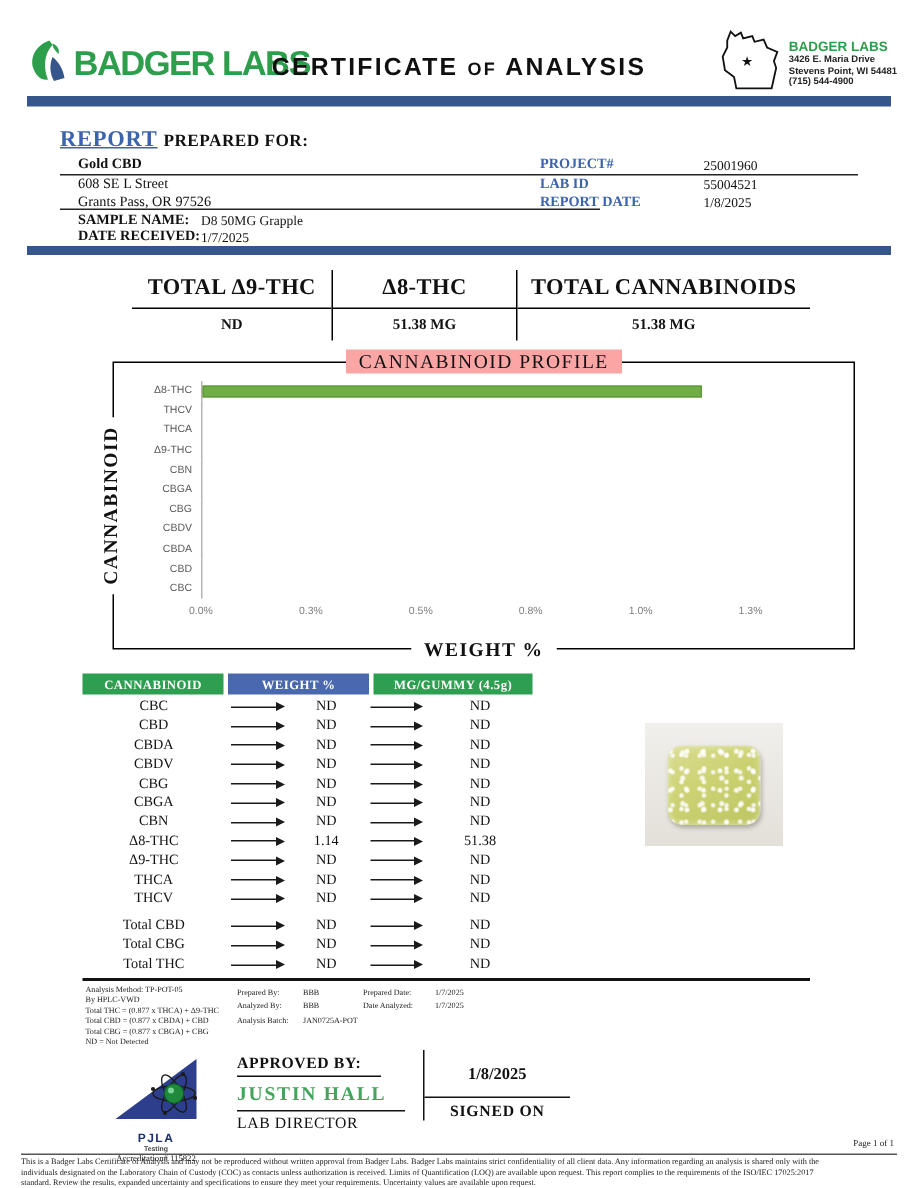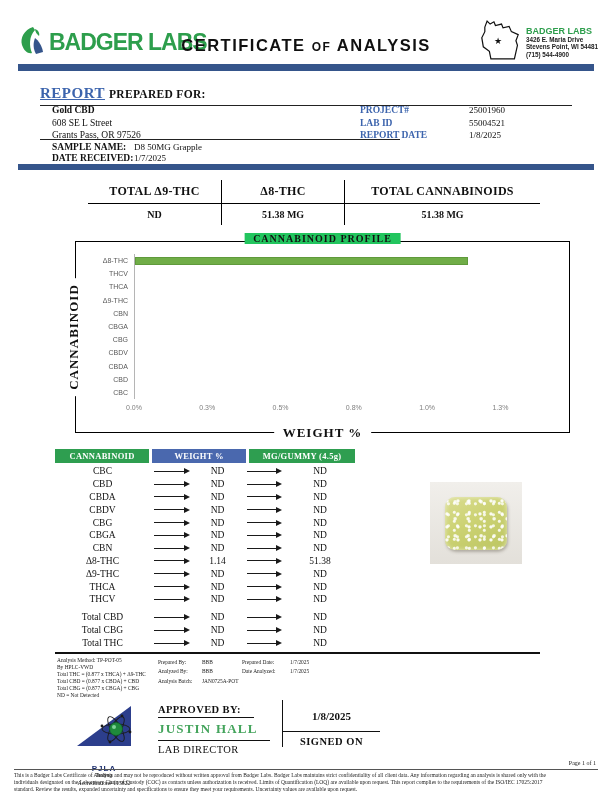--- a/index.html
+++ b/index.html
@@ -14,47 +14,47 @@
   .coa-of { font-size:12px; text-transform:uppercase; }
   .lab-block { position:absolute; top:18px; right:14px; display:flex; align-items:center; gap:3px; }
   .lab-lines { font-family:"Liberation Sans", sans-serif; }
   .lab-name { color:#2d9e4c; font-weight:bold; font-size:9px; line-height:10px; }
   .lab-addr { font-size:6.3px; font-weight:bold; color:#222; line-height:7.6px; }
   .bar-blue { position:absolute; left:18px; right:18px; background:#35558b; }
   .bar-blue-1 { top:64px; height:7px; }
   .bar-blue-2 { top:164px; height:6px; }
 
   
-  .report-head { position:absolute; top:84px; left:40px; right:40px; border-bottom:1.5px solid #222; padding-bottom:3px; }
+  .report-head { position:absolute; top:84px; left:40px; right:40px; border-bottom:1.5px solid #222; padding-bottom:14px; }
   .rp-em { color:#3c64ad; font-weight:bold; font-size:15px; letter-spacing:.5px; text-decoration:underline; }
   .rp-rest { font-weight:bold; font-size:11.5px; letter-spacing:.3px; }
   .client-block { position:absolute; top:104px; left:52px; font-size:9.5px; line-height:12.5px; }
   .client-name { font-weight:bold; }
   .meta-block { position:absolute; top:104px; right:92px; }
   .meta-row { display:flex; line-height:12.5px; }
   .meta-label { color:#3c64ad; font-weight:bold; font-size:9.5px; width:100px; text-align:left; }
   .meta-value { font-size:9px; width:60px; text-align:left; padding-left:9px; }
   .sample-block { position:absolute; top:139px; left:40px; width:360px; border-top:1px solid #222; padding-top:2px; }
   .sample-row { display:flex; line-height:10.8px; }
   .sample-label { font-weight:bold; font-size:9.5px; width:94px; padding-left:12px; }
   .sample-value { font-size:9px; }
 
   
   .summary { position:absolute; top:180px; left:88px; display:flex; }
   .sum-col { display:flex; flex-direction:column; }
   .sum-col:nth-child(1) { width:134px; }
   .sum-col:nth-child(2) { width:123px; }
   .sum-col:nth-child(3) { width:195px; }
   .sum-col:nth-child(1), .sum-col:nth-child(2) { border-right:1.5px solid #000; }
-  .sum-h { font-weight:bold; font-size:12px; text-align:center; padding:4px 2px 4px; border-bottom:1.5px solid #000; letter-spacing:.3px; }
+  .sum-h { font-weight:bold; font-size:15px; text-align:center; padding:4px 2px 4px; border-bottom:1.5px solid #000; letter-spacing:.3px; }
   .sum-v { font-weight:bold; font-size:10px; text-align:center; padding:5px 2px; }
 
   
   .chart-box { position:absolute; top:241px; left:75px; width:495px; height:192px; border:1.5px solid #000; }
-  .chart-title { position:absolute; top:-9px; left:50%; transform:translateX(-50%); background:#22c55e; padding:0 9px; font-weight:bold; font-size:10px; letter-spacing:1px; white-space:nowrap; }
+  .chart-title { position:absolute; top:-9px; left:50%; transform:translateX(-50%); background:#fca5a5; padding:0 9px; font-weight:normal; font-size:13px; letter-spacing:1px; white-space:nowrap; }
   .xaxis-title { position:absolute; bottom:-9px; left:50%; transform:translateX(-50%); background:#fff; padding:0 9px; font-weight:bold; font-size:13px; letter-spacing:1px; white-space:nowrap; }
   .yaxis-wrap { position:absolute; left:-10px; top:50%; transform:translateY(-50%); background:#fff; padding:6px 0; }
   .yaxis-title { writing-mode:vertical-rl; transform:rotate(180deg); font-weight:bold; font-size:13px; letter-spacing:1px; display:block; }
   .plot { margin:12px 10px 0 0; }
   .crow { display:flex; height:13.2px; align-items:center; }
   .clab { width:58px; text-align:right; padding-right:6px; font-family:"Liberation Sans", sans-serif; font-size:7px; color:#595959; }
   .cbararea { flex:1; height:100%; border-left:1px solid #b5b5b5; display:flex; align-items:center; }
   .cbar { display:block; height:8px; background:#70ad47; border:0.5px solid #5f9a3b; }
   .cticks { position:relative; height:14px; margin:3px 10px 0 58px; }
   .ctick { position:absolute; top:2px; transform:translateX(-50%); font-family:"Liberation Sans", sans-serif; font-size:7px; color:#7f7f7f; }
@@ -93,21 +93,21 @@
       radial-gradient(circle at 62% 70%, rgba(255,255,255,.85) 1px, transparent 2px),
       radial-gradient(circle at 78% 28%, rgba(255,255,255,.85) 1.1px, transparent 2.3px),
       radial-gradient(circle at 38% 62%, rgba(255,255,255,.8) 1px, transparent 2px),
       linear-gradient(150deg, #dadd92 0%, #ccd273 45%, #bcc561 100%);
     background-size: 11px 13px, 15px 9px, 13px 17px, 9px 11px, 100% 100%;
     box-shadow: 1px 2px 3px rgba(110,105,90,.45), inset 0 0 5px rgba(255,255,255,.55);
   }
 
   
   .pjla { position:absolute; top:702px; left:58px; width:92px; text-align:center; font-family:"Liberation Sans", sans-serif; }
-  .pjla-name { font-weight:bold; font-size:8px; color:#1d2f6e; letter-spacing:1px; margin-top:12px; }
+  .pjla-name { font-weight:bold; font-size:8px; color:#1d2f6e; letter-spacing:1px; margin-top:1px; }
   .pjla-sub { font-size:4.6px; color:#444; font-weight:bold; }
   .pjla-accred { font-family:"Liberation Serif", serif; font-size:5.8px; color:#111; margin-top:2px; }
   .approved { position:absolute; top:704px; left:158px; width:112px; }
   .appr-label { font-weight:bold; font-size:10.5px; letter-spacing:.4px; border-bottom:1px solid #111; padding-bottom:2px; width:96px; }
   .appr-name { font-weight:bold; font-size:13px; letter-spacing:1.2px; color:#44a45c; padding:3px 0 3px; border-bottom:1.5px solid #111; }
   .appr-title { font-size:10.5px; letter-spacing:.4px; padding-top:3px; }
   .sigblock { position:absolute; top:700px; left:282px; width:200px; display:flex; }
   .sig-col { width:102px; display:flex; flex-direction:column; }
   .sig-col2 { width:98px; border-left:1.5px solid #111; }
   .sig-top { height:32px; border-bottom:1.5px solid #111; display:flex; align-items:center; justify-content:center; }

